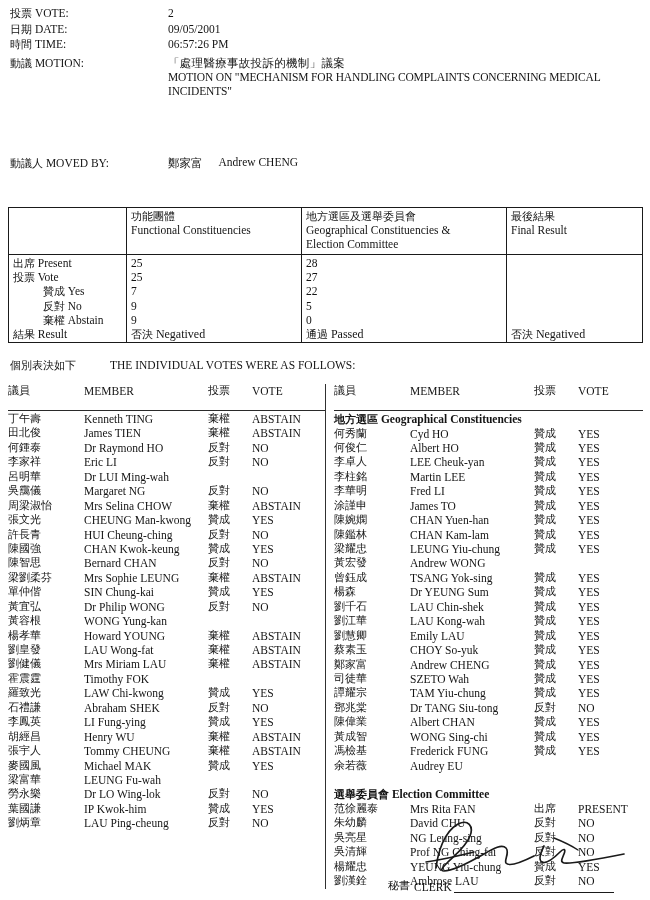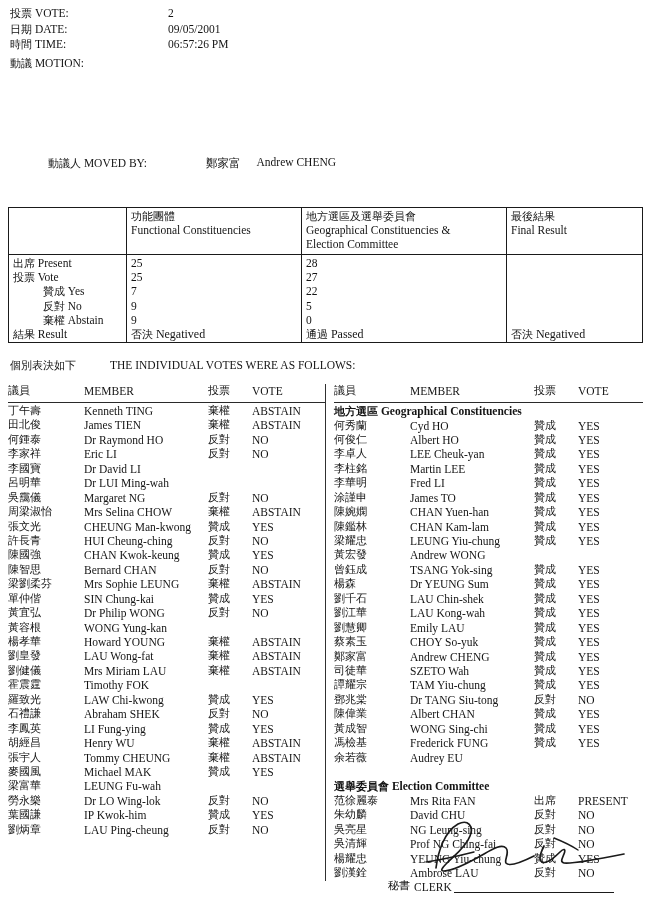--- a/index.html
+++ b/index.html
@@ -82,21 +82,20 @@
     position: absolute;
     left: 10px;
     top: 156px;
     display: flex;
   }
   .movedby-label {
     width: 158px;
     flex: 0 0 158px;
     font-size: 11.5px;
     white-space: nowrap;
-    margin-left: 38px;
   }
   .movedby-name-zh {
     font-family: "DejaVu Sans", "Liberation Sans", sans-serif;
     font-size: 11.5px;
     margin-right: 16px;
   }
   .movedby-name-en { font-size: 11.5px; }
 
   
   .summary {
@@ -163,21 +162,21 @@
     top: 384px;
     width: 634px;
     display: flex;
   }
   .vcol { width: 317px; flex: 0 0 317px; position: relative; }
   .vcol.right { padding-left: 8px; border-left: 1px solid #303030; width: 309px; flex: 0 0 309px; }
 
   .vhead {
     display: flex;
     border-bottom: 1px solid #2a2a2a;
-    padding-bottom: 4px;
+    padding-bottom: 12px;
     margin-bottom: 1px;
     line-height: 14px;
   }
   .vhead .h-zh {
     width: 76px; flex: 0 0 76px;
     font-family: "DejaVu Sans", "Liberation Sans", sans-serif;
     font-size: 11px;
   }
   .vhead .h-en { width: 124px; flex: 0 0 124px; font-size: 11.5px; }
   .vhead .h-vzh {
@@ -267,20 +266,25 @@
       <div class="meta-value">09/05/2001</div>
     </div>
     <div class="meta-row">
       <div class="meta-label"><span class="zh">時間</span> <span>TIME:</span></div>
       <div class="meta-value">06:57:26 PM</div>
     </div>
   </div>
 
   <div class="motion">
     <div class="motion-label"><span class="zh">動議</span> <span>MOTION:</span></div>
+    <div class="motion-body">
+      <div class="motion-zh">「處理醫療事故投訴的機制」議案</div>
+      <div class="motion-en">MOTION ON "MECHANISM FOR HANDLING COMPLAINTS CONCERNING MEDICAL</div>
+      <div class="motion-en">INCIDENTS"</div>
+    </div>
   </div>
 
   <div class="movedby">
     <div class="movedby-label"><span class="zh">動議人</span> <span>MOVED BY:</span></div>
     <div class="movedby-name-zh">鄭家富</div>
     <div class="movedby-name-en">Andrew CHENG</div>
   </div>
 
   <table class="summary">
     <colgroup>
@@ -374,26 +378,20 @@
             <div class="v-zh">反對</div>
             <div class="v-en">NO</div>
           </div>
           <div class="vrow">
             <div class="n-zh">李家祥</div>
             <div class="n-en">Eric LI</div>
             <div class="v-zh">反對</div>
             <div class="v-en">NO</div>
           </div>
           <div class="vrow">
-            <div class="n-zh">李國寶</div>
-            <div class="n-en">Dr David LI</div>
-            <div class="v-zh"></div>
-            <div class="v-en"></div>
-          </div>
-          <div class="vrow">
             <div class="n-zh">呂明華</div>
             <div class="n-en">Dr LUI Ming-wah</div>
             <div class="v-zh"></div>
             <div class="v-en"></div>
           </div>
           <div class="vrow">
             <div class="n-zh">吳靄儀</div>
             <div class="n-en">Margaret NG</div>
             <div class="v-zh">反對</div>
             <div class="v-en">NO</div>

